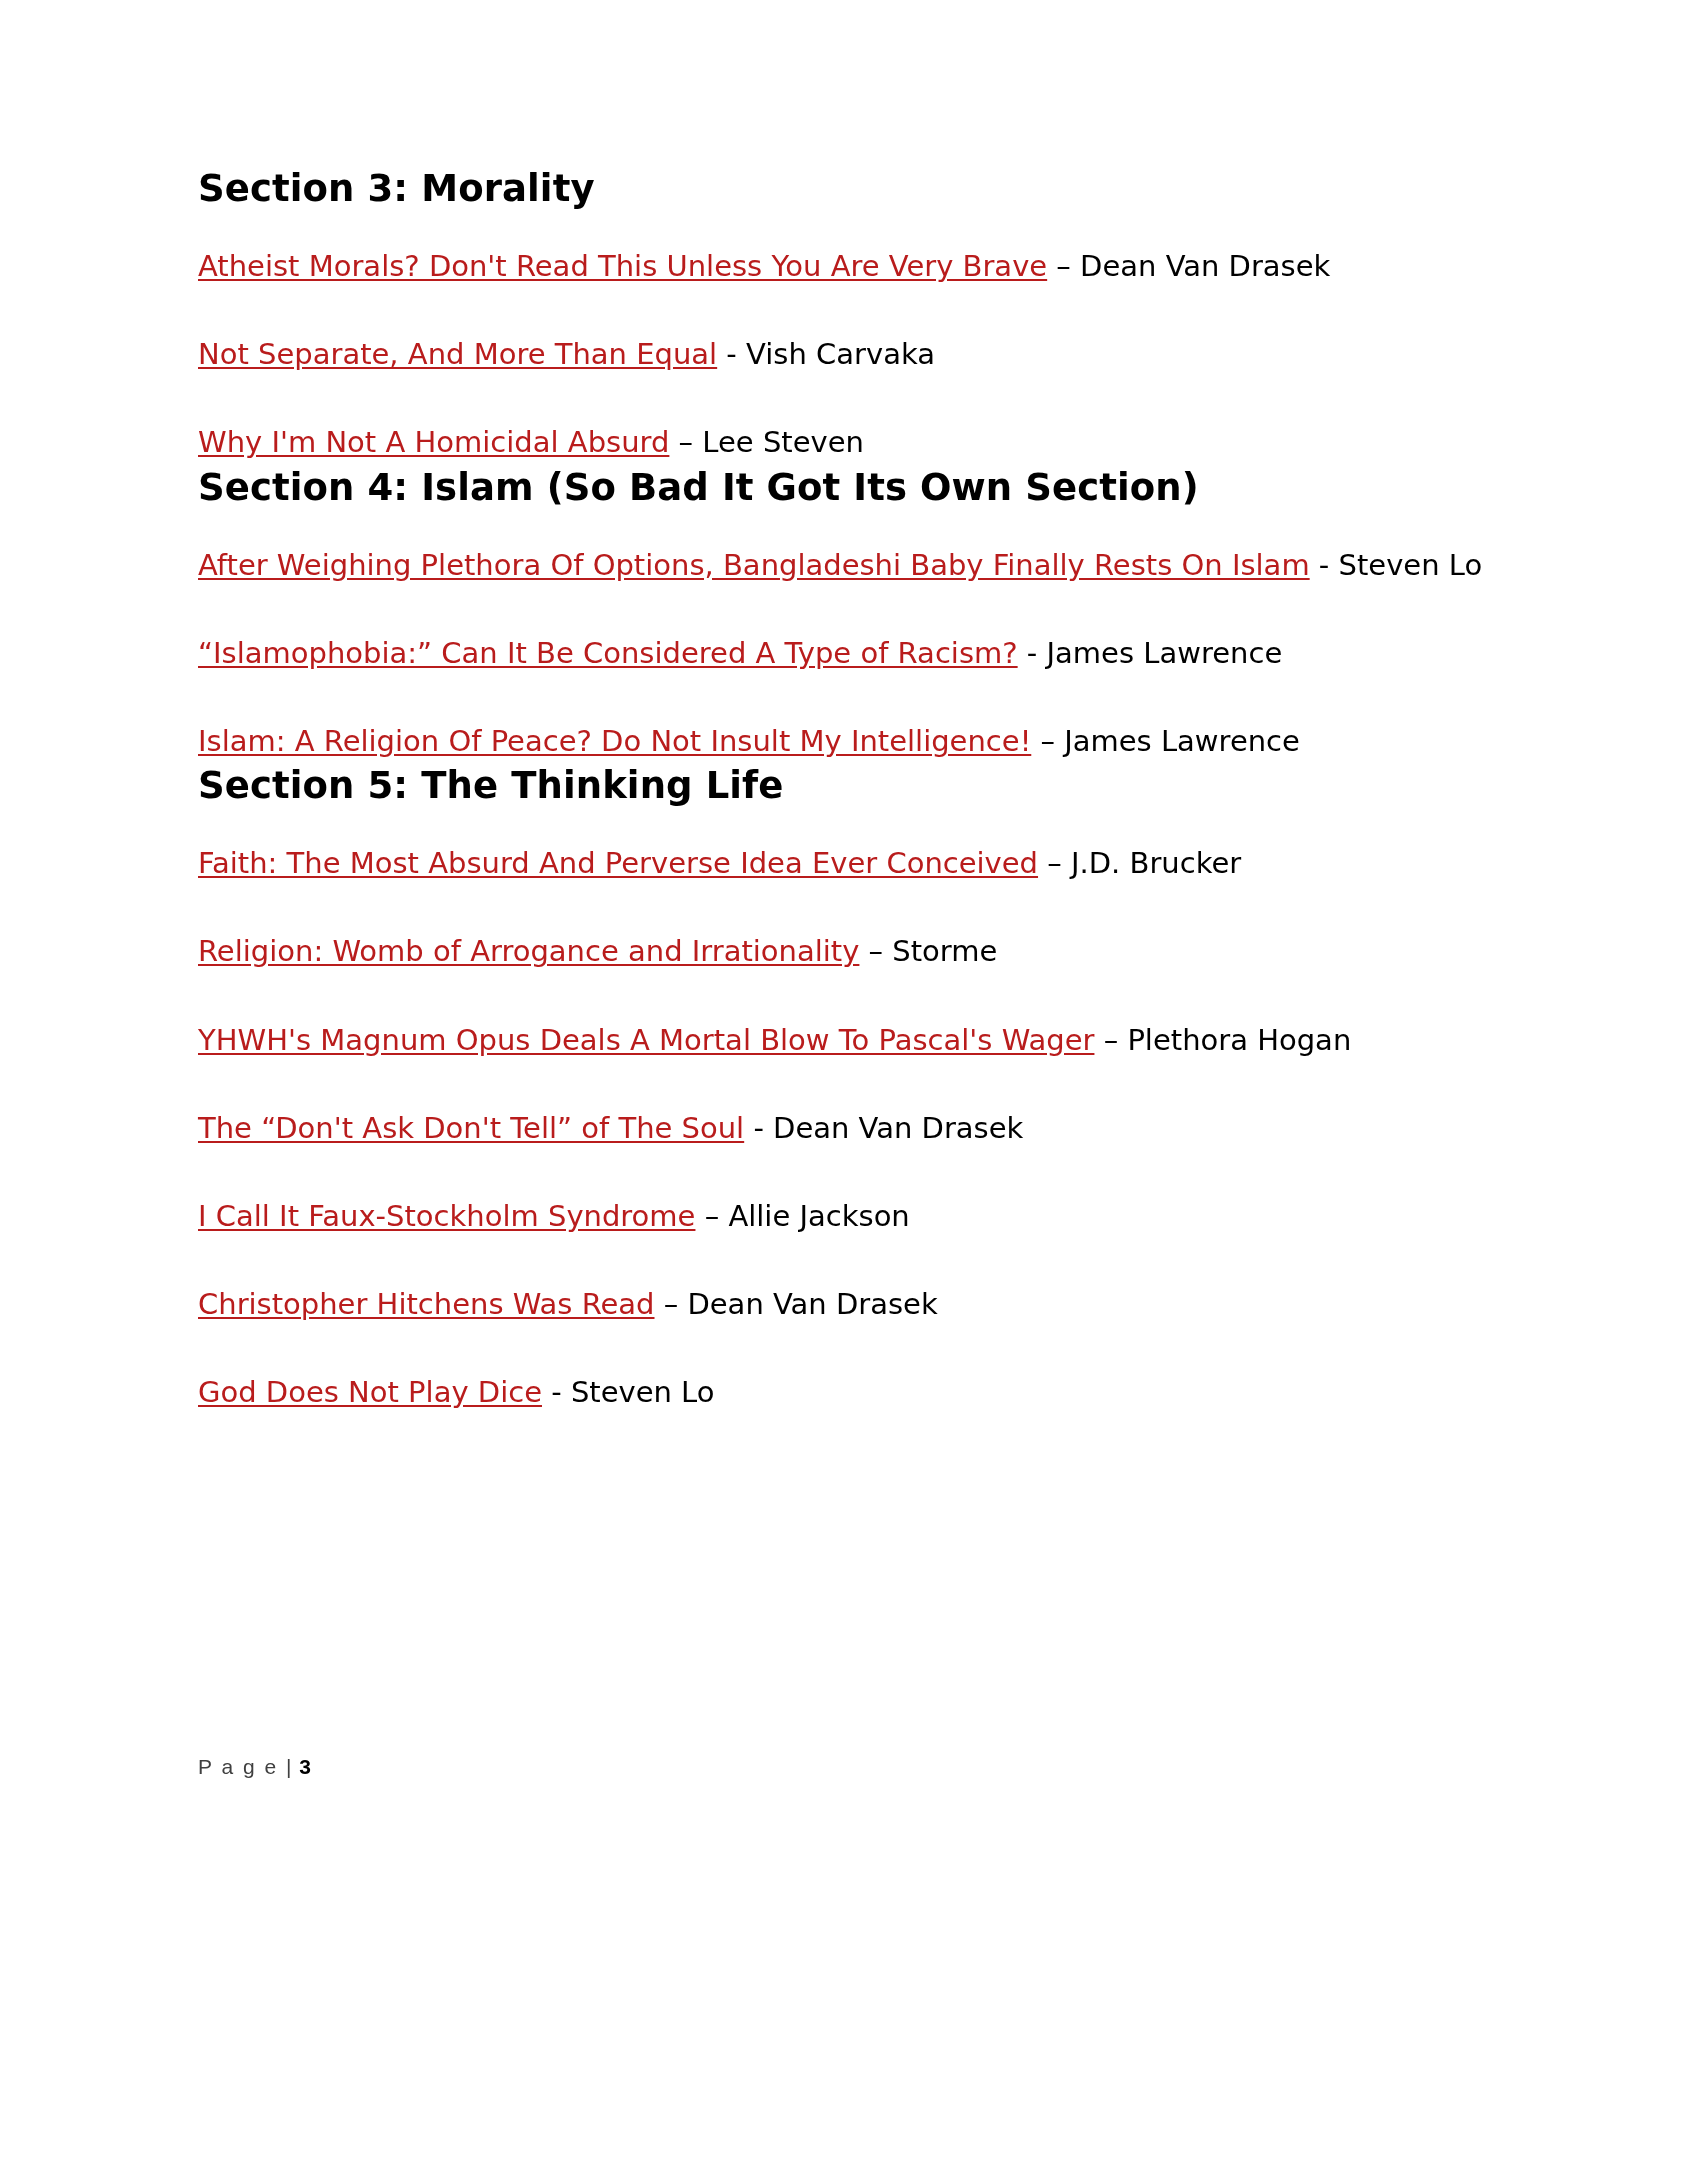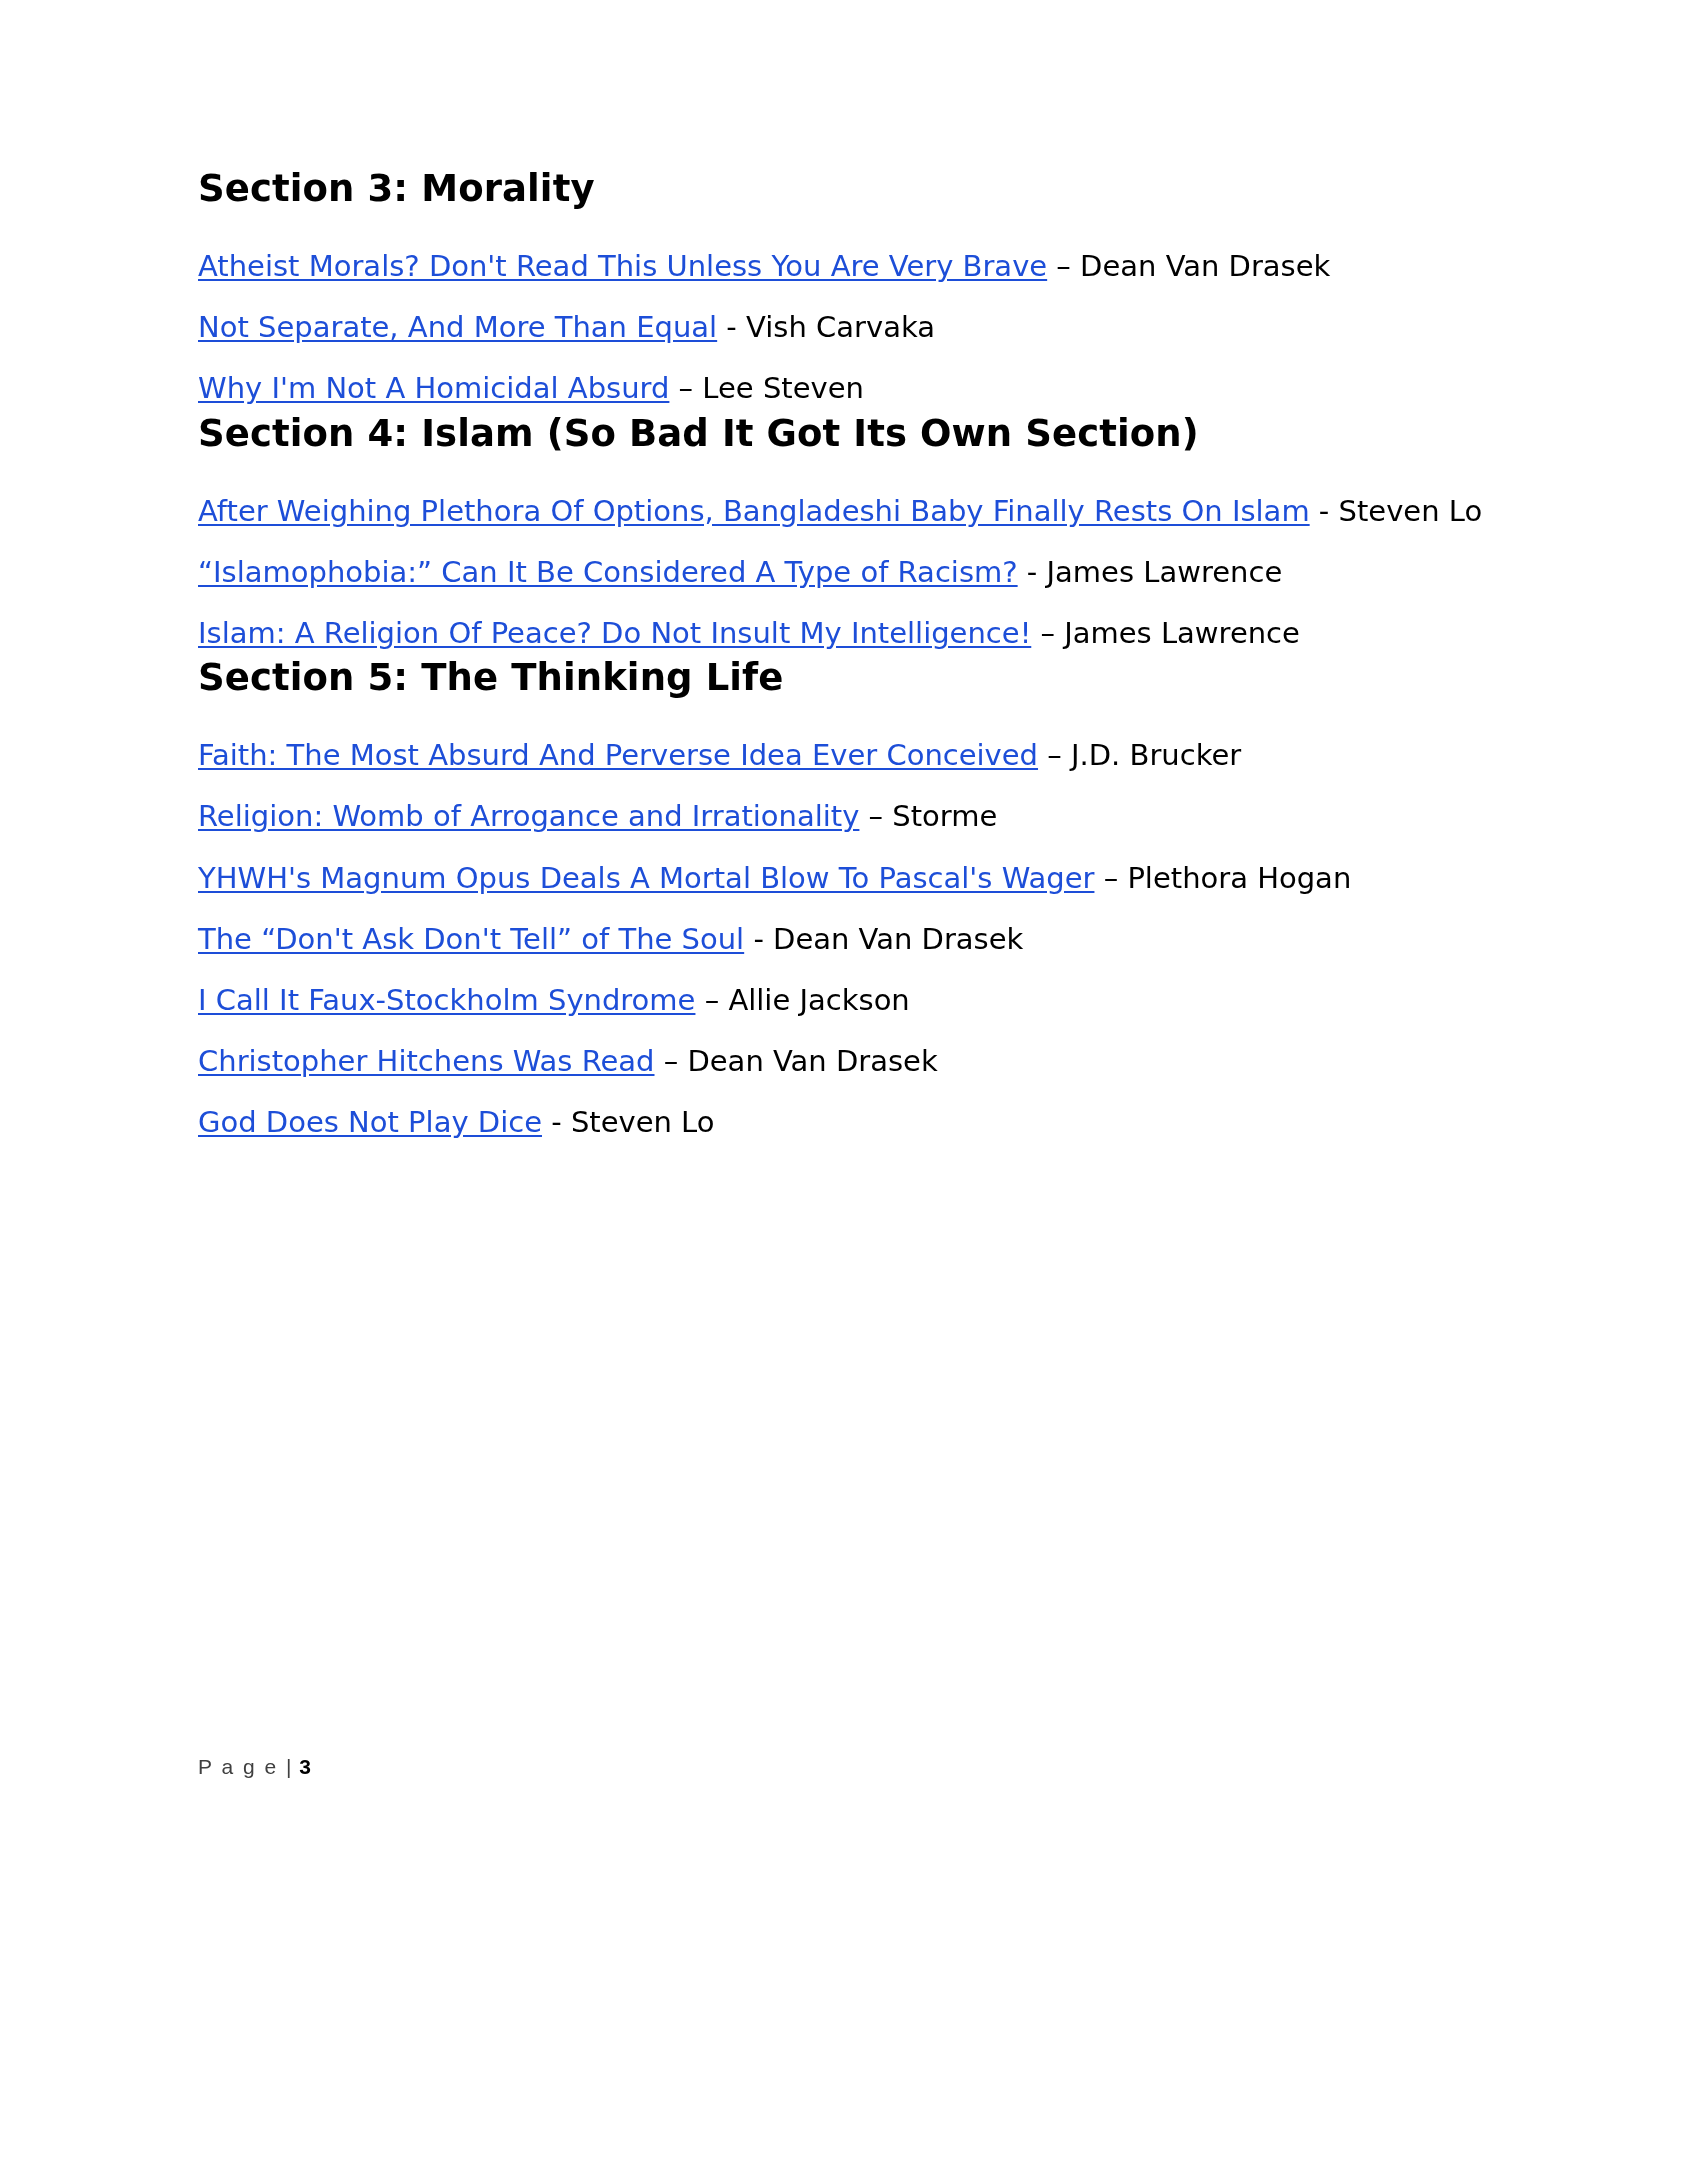--- a/index.html
+++ b/index.html
@@ -42,26 +42,26 @@
   }
   .entry {
     font-size: 29px;
     line-height: 1.42;
     margin: 0;
     padding: 0;
     color: #000000;
     font-family: "DejaVu Sans", sans-serif;
   }
   .entry a {
-    color: #1d4ed8;
+    color: #b91c1c;
     text-decoration: underline;
     text-underline-offset: 3.3px;
   }
   .gap-after-heading { margin-top: 33px; }
-  .gap-entry { margin-top: 20px; }
+  .gap-entry { margin-top: 47px; }
   .footer {
     position: absolute;
     left: 198px;
     bottom: 107px;
     font-size: 21px;
     color: #404040;
     font-family: Liberation Sans, sans-serif;
     letter-spacing: 2px;
   }
   .footer .pg-num {

